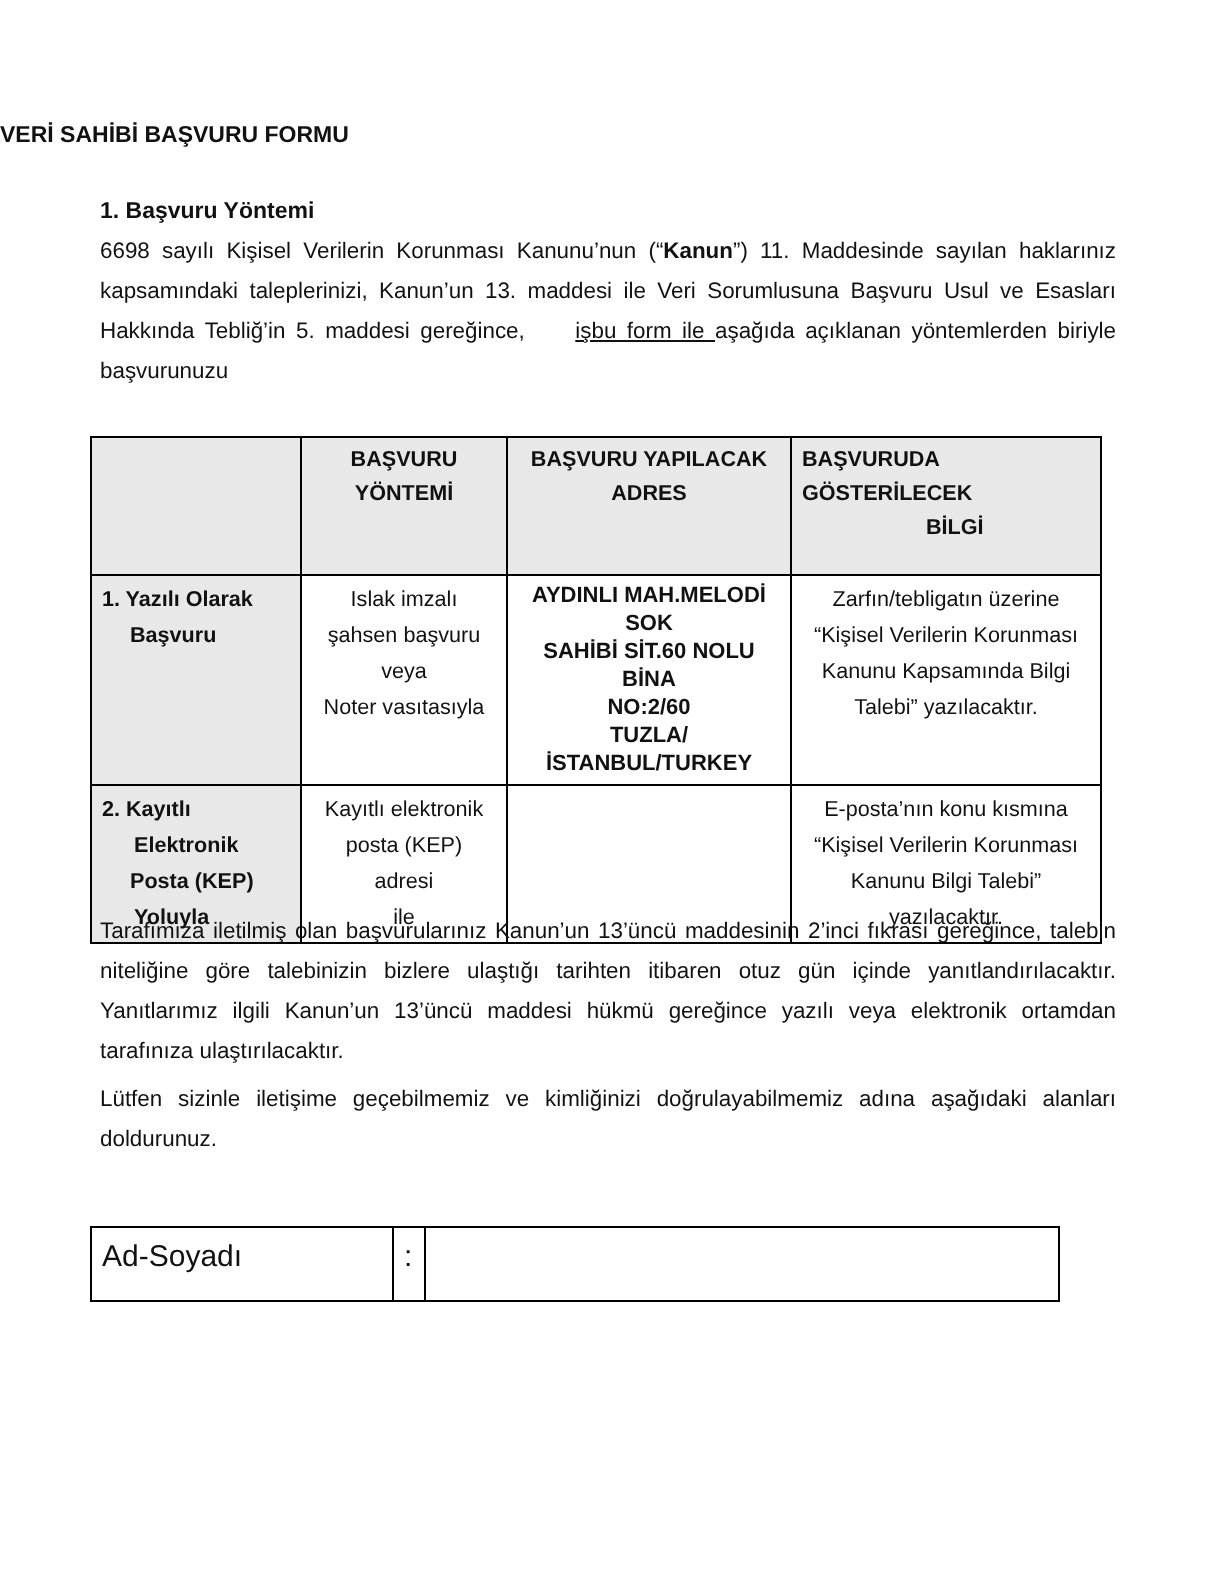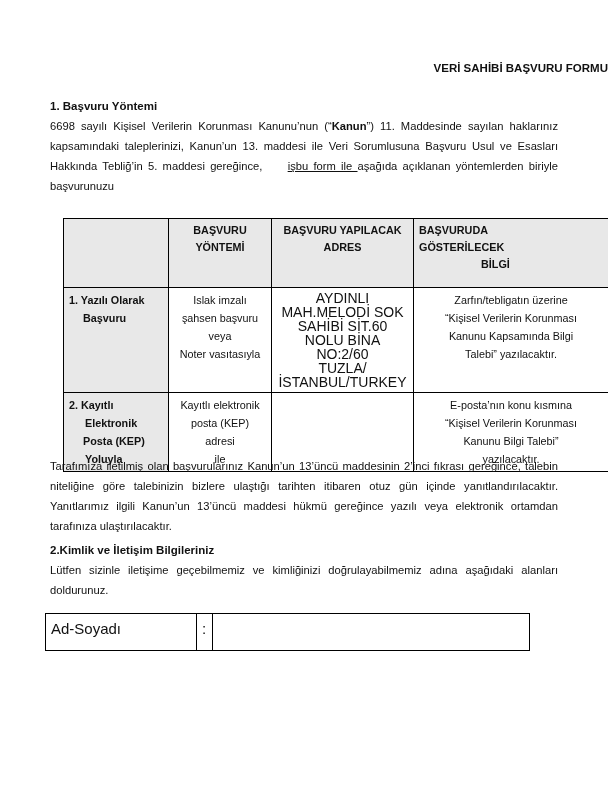--- a/index.html
+++ b/index.html
@@ -1,34 +1,34 @@
 <!DOCTYPE html>
 <html><head>
 <meta charset="utf-8">
 <style>
   html, body { margin:0; padding:0; background:#ffffff; }
   body { width:608px; height:796px; position:relative; overflow:hidden;
          font-family:"Liberation Sans", sans-serif; color:#111; font-size:11.2px; }
-  .title { position:absolute; top:62px; left:0; width:608px; text-align:right;
+  .title { position:absolute; top:62px; left:0; width:608px; text-align:left;
            font-weight:bold; font-size:11.5px; }
   .sec1 { position:absolute; top:96px; left:50px; width:508px; }
   .h { font-weight:bold; font-size:11.5px; line-height:20px; }
   .para { text-align:justify; line-height:20px; }
   .u { text-decoration:underline;padding-left:20px; }
 
-  table.methods { position:absolute; top:218px; left:63px; width:546px;
+  table.methods { position:absolute; top:218px; left:45px; width:506px;
                   border-collapse:collapse; font-size:10.8px; }
   table.methods td { border:1px solid #000; vertical-align:top; padding:3px 5px; }
   .hdr td { background:#e8e8e8; font-weight:bold; height:62px; line-height:17px; }
   .c1 { width:94px; }
   .c2 { width:92px; }
   .c3 { width:131px; }
   .rowlabel { background:#e8e8e8; font-weight:bold; line-height:18px; }
   .center { text-align:center; }
-  .addr { font-weight:normal; font-size:14px; text-align:center; line-height:14px; }
+  .addr { font-weight:bold; font-size:11px; text-align:center; line-height:14px; }
   .body18 { line-height:18px; }
 
   .sec-after { position:absolute; top:456px; left:50px; width:508px; }
   .sec2 { position:absolute; top:540px; left:50px; width:508px; }
 
   table.idform { position:absolute; top:613px; left:45px; width:485px;
                  border-collapse:collapse; font-size:15px; }
   table.idform td { border:1px solid #000; vertical-align:top; padding:5px 5px; line-height:20px; }
   .lbl { width:140px; }
   .colon { width:5px; }
@@ -108,21 +108,20 @@
       <div>Kanunu Bilgi Talebi”</div>
       <div>yazılacaktır.</div>
     </td>
   </tr>
 </tbody>
   </table>
 
 <div class="sec-after para">Tarafımıza iletilmiş olan başvurularınız Kanun’un 13’üncü maddesinin 2’inci fıkrası gereğince, talebin niteliğine göre talebinizin bizlere ulaştığı tarihten itibaren otuz gün içinde yanıtlandırılacaktır. Yanıtlarımız ilgili Kanun’un 13’üncü maddesi hükmü gereğince yazılı veya elektronik ortamdan tarafınıza ulaştırılacaktır.</div>
 
 <div class="sec2">
-  <div class="h">2.Kimlik ve İletişim Bilgileriniz</div>
   <div class="para">Lütfen sizinle iletişime geçebilmemiz ve kimliğinizi doğrulayabilmemiz adına aşağıdaki alanları doldurunuz.</div>
 </div>
 
 <table class="idform">
   <tbody>
       <tr class="r1">
     <td class="lbl">Ad-Soyadı</td>
     <td class="colon">:</td>
     <td></td>
   </tr>

